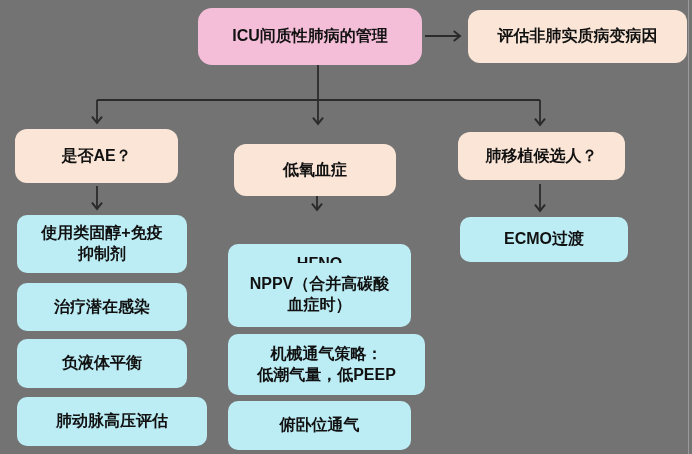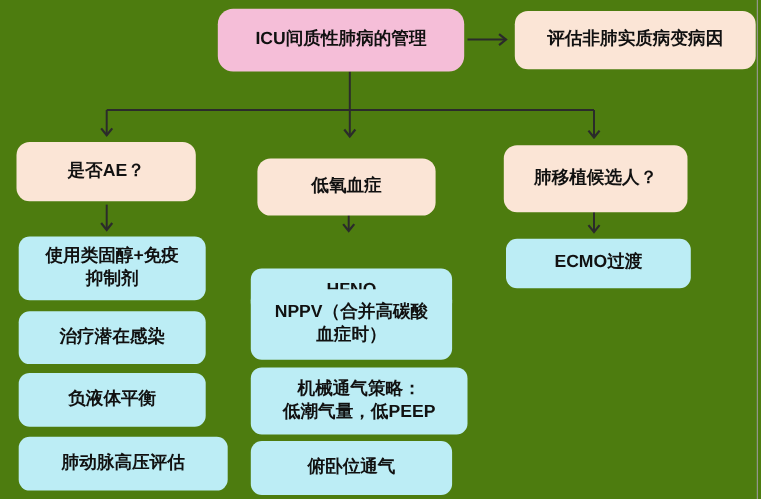--- a/index.html
+++ b/index.html
@@ -8,21 +8,21 @@
     --item-fill: #BCEDF5;
     --line: #2B2B2B;
     --text: #111111;
     --edge-line: #9A9A9A;
   }
   html, body { margin: 0; padding: 0; background: #ffffff; }
   .canvas {
     position: relative;
     width: 692px;
     height: 454px;
-    background: #4d7c0f;
+    background: #737373;
     overflow: hidden;
     font-family: "Liberation Sans", sans-serif;
     color: var(--text);
   }
   svg.connectors {
     position: absolute;
     left: 0; top: 0;
     width: 692px; height: 454px;
     z-index: 0;
   }
@@ -44,21 +44,21 @@
   }
   .node.root   { background: var(--root-fill);   border-radius: 14px; }
   .node.header { background: var(--header-fill); border-radius: 12px; }
   .node.item   { background: var(--item-fill);   border-radius: 10px; }
 
   #n-root { left: 198px; top: 8px;   width: 224px; height: 57px; }
   #n-side { left: 468px; top: 10px;  width: 219px; height: 53px; }
 
   #n-h1   { left: 15px;  top: 129px; width: 163px; height: 54px; }
   #n-h2   { left: 234px; top: 144px; width: 162px; height: 52px; }
-  #n-h3   { left: 458px; top: 132px; width: 167px; height: 61px; }
+  #n-h3   { left: 458px; top: 132px; width: 167px; height: 48px; }
 
   #n-c1a  { left: 17px;  top: 215px; width: 170px; height: 58px; }
   #n-c1b  { left: 17px;  top: 283px; width: 170px; height: 48px; }
   #n-c1c  { left: 17px;  top: 339px; width: 170px; height: 49px; }
   #n-c1d  { left: 17px;  top: 397px; width: 190px; height: 49px; }
 
   #n-c2a  { left: 228px; top: 216px; width: 183px; height: 41px; margin-top: 28px; }
   #n-c2b  { left: 228px; top: 263px; width: 183px; height: 64px; }
   #n-c2c  { left: 228px; top: 334px; width: 197px; height: 61px; }
   #n-c2d  { left: 228px; top: 401px; width: 183px; height: 49px; }

